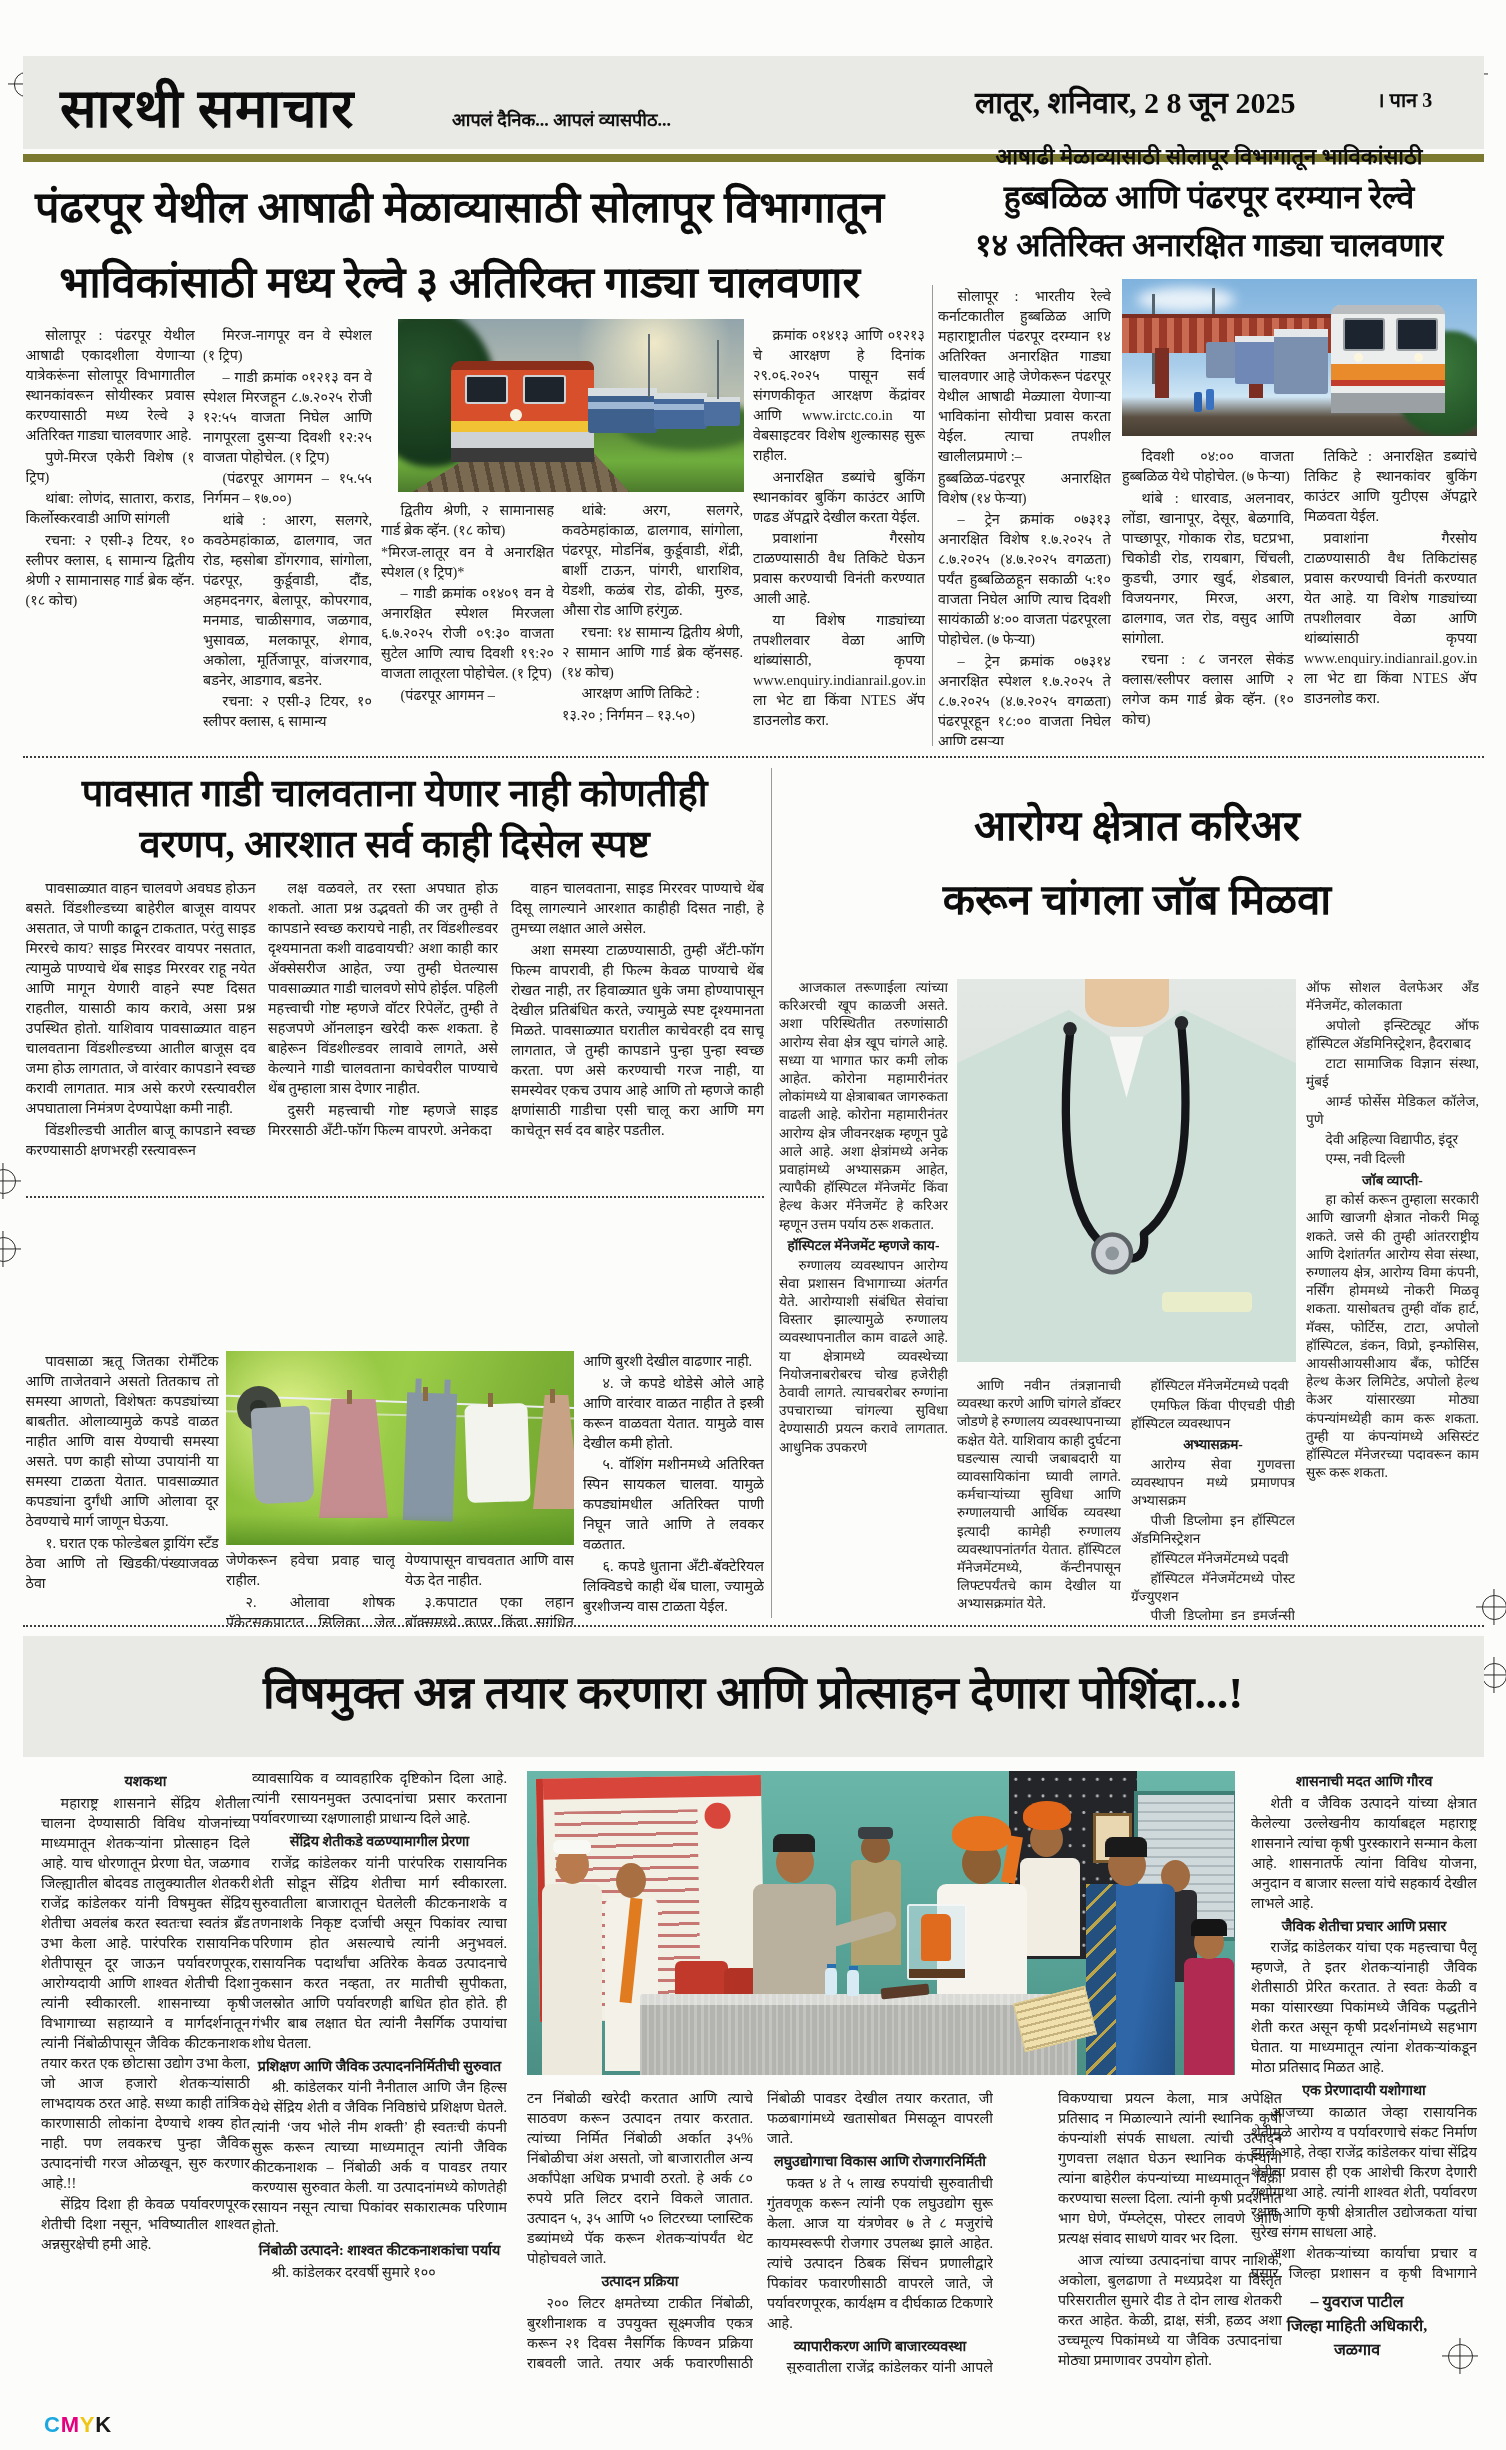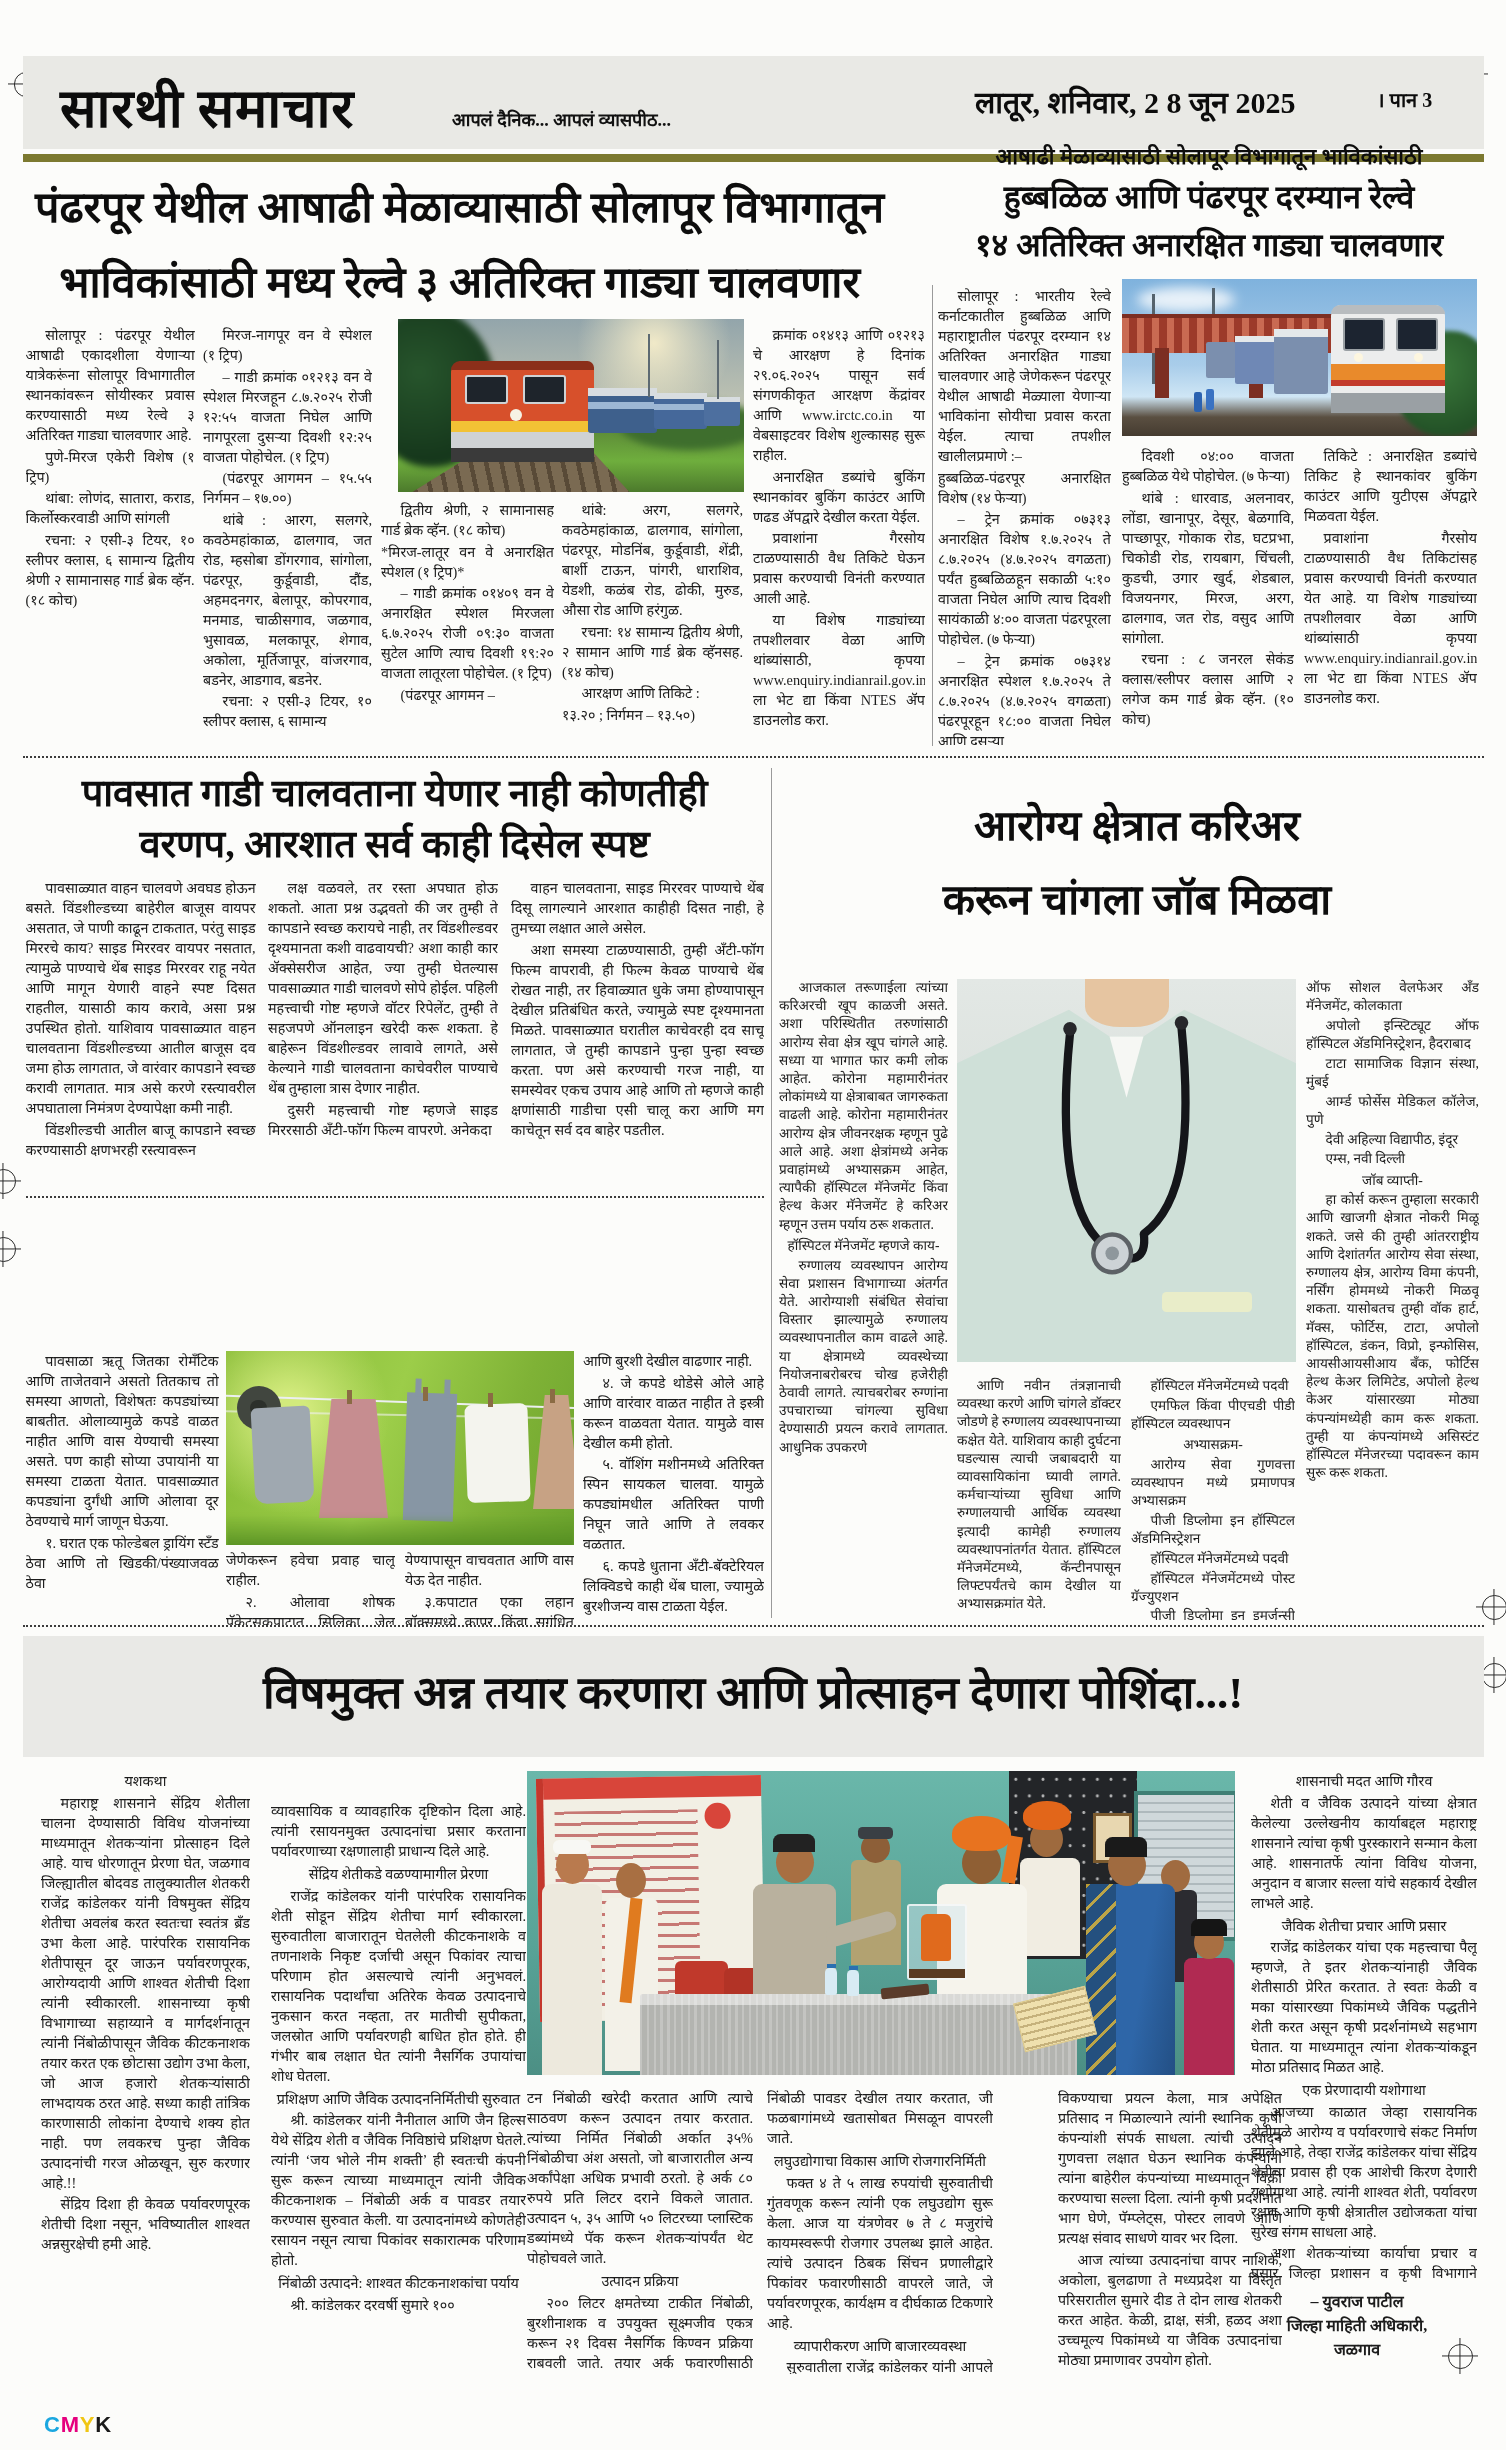--- a/index.html
+++ b/index.html
@@ -19,21 +19,21 @@
   .pageno{position:absolute;font-weight:bold;font-size:20px;color:#0c0c0c;}
   .olive{position:absolute;background:#7c7930;height:8.3px;}
   
   .hl{position:absolute;text-align:center;font-weight:900;color:#0d0d0d;font-family:"Liberation Serif","DejaVu Serif",serif;}
   .hl div{display:block;}
   
   .col{position:absolute;overflow:hidden;font-size:14.3px;line-height:1.40;text-align:justify;}
   .col.small{font-size:13.6px;line-height:1.34;}
   .p{margin:0 0 1.5px 0;text-indent:19.6px;}
   .noind{text-indent:0;}
-  .sub{margin:3px 0 1.5px 0;font-weight:normal;text-align:center;text-indent:0;}
+  .sub{margin:3px 0 1.5px 0;font-weight:bold;text-align:center;text-indent:0;}
   .dotrule{position:absolute;border-top:2.3px dotted #3c3c3c;height:0;}
   .vrule{position:absolute;width:0.8px;background:#9a9a9a;}
   .photo{position:absolute;overflow:hidden;}
   .sig{position:absolute;font-weight:bold;text-align:center;font-size:16px;line-height:1.5;}
   
   .art{position:absolute;}
 </style>
 </head>
 <body>
 
@@ -293,21 +293,21 @@
 
   <div class="dotrule" style="left:22.6px;top:1625px;width:1461px;"></div>
   <div class="band" style="left:22.6px;top:1636px;width:1461px;height:121px;background:#e9e9e6;"></div>
   <div class="hl" style="left:22.6px;top:1660px;width:1461px;font-size:45px;">विषमुक्त अन्न तयार करणारा आणि प्रोत्साहन देणारा पोशिंदा...!</div>
 
   <div class="col" style="left:41px;top:1768px;width:209px;height:603px;">
     <p class="sub">यशकथा</p>
     <p class="p">महाराष्ट्र शासनाने सेंद्रिय शेतीला चालना देण्यासाठी विविध योजनांच्या माध्यमातून शेतकऱ्यांना प्रोत्साहन दिले आहे. याच धोरणातून प्रेरणा घेत, जळगाव जिल्ह्यातील बोदवड तालुक्यातील शेतकरी राजेंद्र कांडेलकर यांनी विषमुक्त सेंद्रिय शेतीचा अवलंब करत स्वतःचा स्वतंत्र ब्रँड उभा केला आहे. पारंपरिक रासायनिक शेतीपासून दूर जाऊन पर्यावरणपूरक, आरोग्यदायी आणि शाश्वत शेतीची दिशा त्यांनी स्वीकारली. शासनाच्या कृषी विभागाच्या सहाय्याने व मार्गदर्शनातून त्यांनी निंबोळीपासून जैविक कीटकनाशक तयार करत एक छोटासा उद्योग उभा केला, जो आज हजारो शेतकऱ्यांसाठी लाभदायक ठरत आहे. सध्या काही तांत्रिक कारणासाठी लोकांना देण्याचे शक्य होत नाही. पण लवकरच पुन्हा जैविक उत्पादनांची गरज ओळखून, सुरु करणार आहे.!!</p>
     <p class="p">सेंद्रिय दिशा ही केवळ पर्यावरणपूरक शेतीची दिशा नसून, भविष्यातील शाश्वत अन्नसुरक्षेची हमी आहे.</p>
   </div>
-  <div class="col" style="left:271px;top:1768px;width:255px;height:603px;margin-top:33px;">
+  <div class="col" style="left:252px;top:1768px;width:255px;height:603px;">
     <p class="p noind">व्यावसायिक व व्यावहारिक दृष्टिकोन दिला आहे. त्यांनी रसायनमुक्त उत्पादनांचा प्रसार करताना पर्यावरणाच्या रक्षणालाही प्राधान्य दिले आहे.</p>
     <p class="sub">सेंद्रिय शेतीकडे वळण्यामागील प्रेरणा</p>
     <p class="p">राजेंद्र कांडेलकर यांनी पारंपरिक रासायनिक शेती सोडून सेंद्रिय शेतीचा मार्ग स्वीकारला. सुरुवातीला बाजारातून घेतलेली कीटकनाशके व तणनाशके निकृष्ट दर्जाची असून पिकांवर त्याचा परिणाम होत असल्याचे त्यांनी अनुभवलं. रासायनिक पदार्थांचा अतिरेक केवळ उत्पादनाचे नुकसान करत नव्हता, तर मातीची सुपीकता, जलस्रोत आणि पर्यावरणही बाधित होत होते. ही गंभीर बाब लक्षात घेत त्यांनी नैसर्गिक उपायांचा शोध घेतला.</p>
     <p class="sub">प्रशिक्षण आणि जैविक उत्पादननिर्मितीची सुरुवात</p>
     <p class="p">श्री. कांडेलकर यांनी नैनीताल आणि जैन हिल्स येथे सेंद्रिय शेती व जैविक निविष्ठांचे प्रशिक्षण घेतले. त्यांनी ‘जय भोले नीम शक्ती’ ही स्वतःची कंपनी सुरू करून त्याच्या माध्यमातून त्यांनी जैविक कीटकनाशक – निंबोळी अर्क व पावडर तयार करण्यास सुरुवात केली. या उत्पादनांमध्ये कोणतेही रसायन नसून त्याचा पिकांवर सकारात्मक परिणाम होतो.</p>
     <p class="sub">निंबोळी उत्पादने: शाश्वत कीटकनाशकांचा पर्याय</p>
     <p class="p">श्री. कांडेलकर दरवर्षी सुमारे १००</p>
   </div>
 
   <div class="photo" style="left:527px;top:1771px;width:708px;height:304px;background:linear-gradient(180deg,#6ab7aa 0%,#57a296 60%,#4c8f84 100%);">

